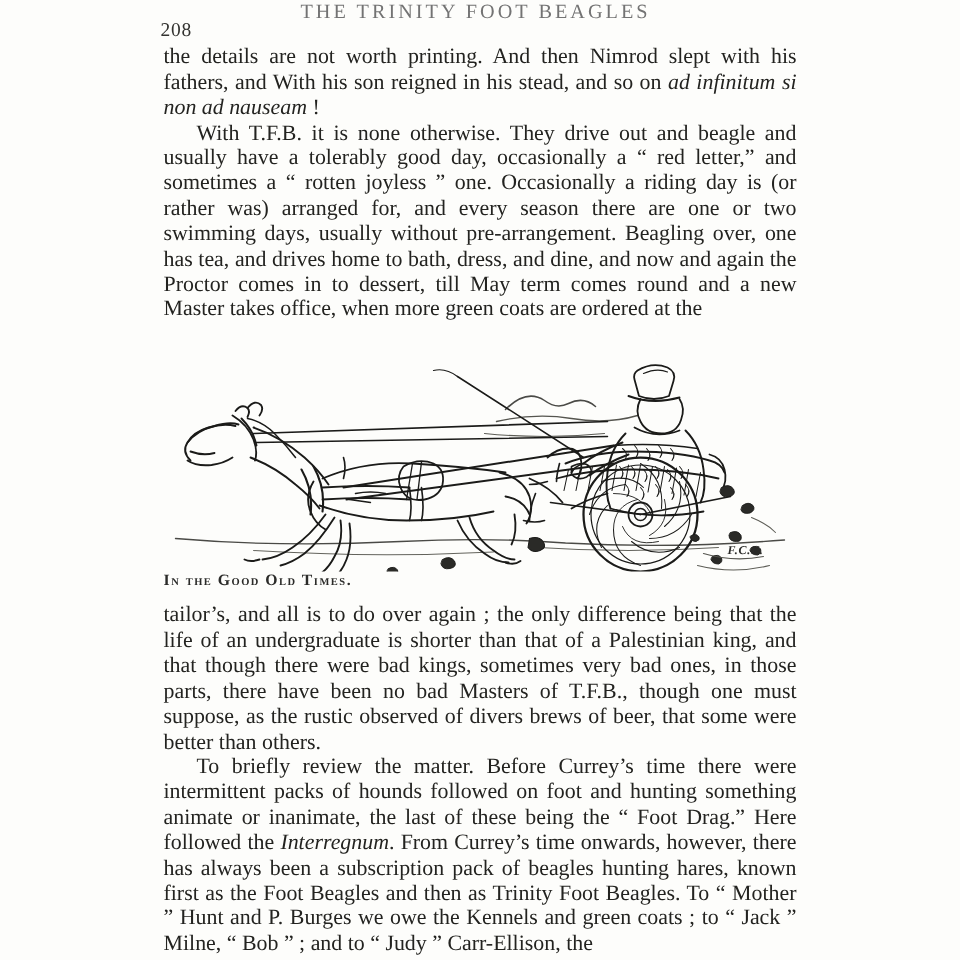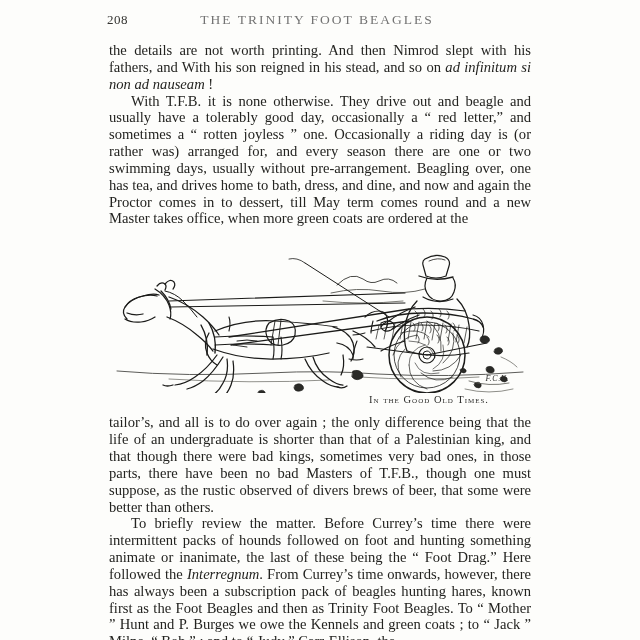--- a/index.html
+++ b/index.html
@@ -21,21 +21,20 @@
     box-sizing: border-box;
     padding: 0;
     background: #fdfdfb;
   }
 
   
   .running-head {
     position: relative;
     height: 30px;
     margin: 0 0 0 0;
-    padding-top: 12px;
   }
   .folio {
     position: absolute;
     left: 107px;
     top: 12px;
     font-size: 13px;
     letter-spacing: 0.5px;
     color: #333330;
   }
   .head-title {
@@ -66,28 +65,29 @@
   }
   .ital {
     font-style: italic;
   }
 
   
   .figure {
     width: 422px;
     margin: 8px auto 0 auto;
     position: relative;
+    font-weight: bold;
   }
   .figure-art {
     width: 422px;
     height: 148px;
     display: block;
   }
   .figure-caption {
-    text-align: right;
+    text-align: left;
     font-size: 10.5px;
     letter-spacing: 1.0px;
     color: #2b2b29;
     margin-top: 1px;
     padding-right: 42px;
     font-variant: small-caps;
   }
   .sig {
     position: absolute;
     right: 22px;

